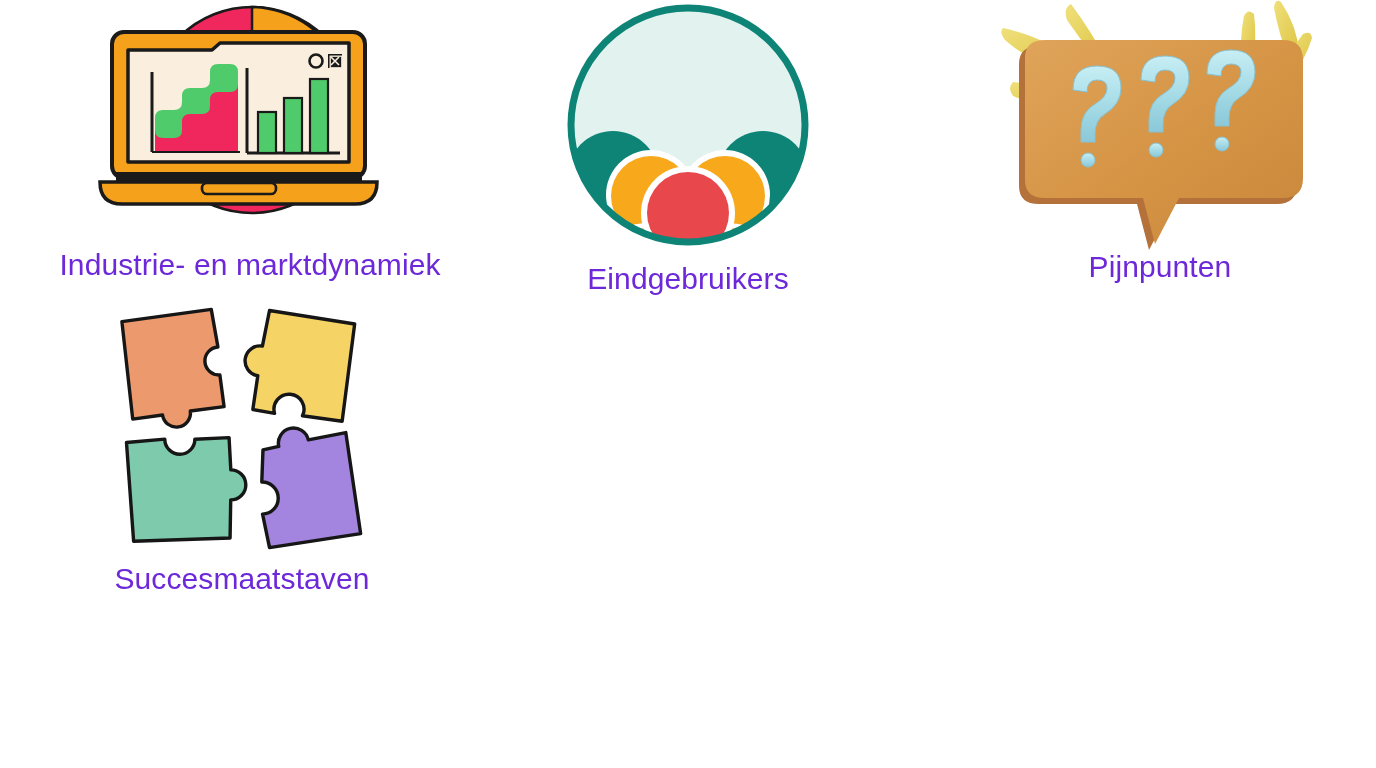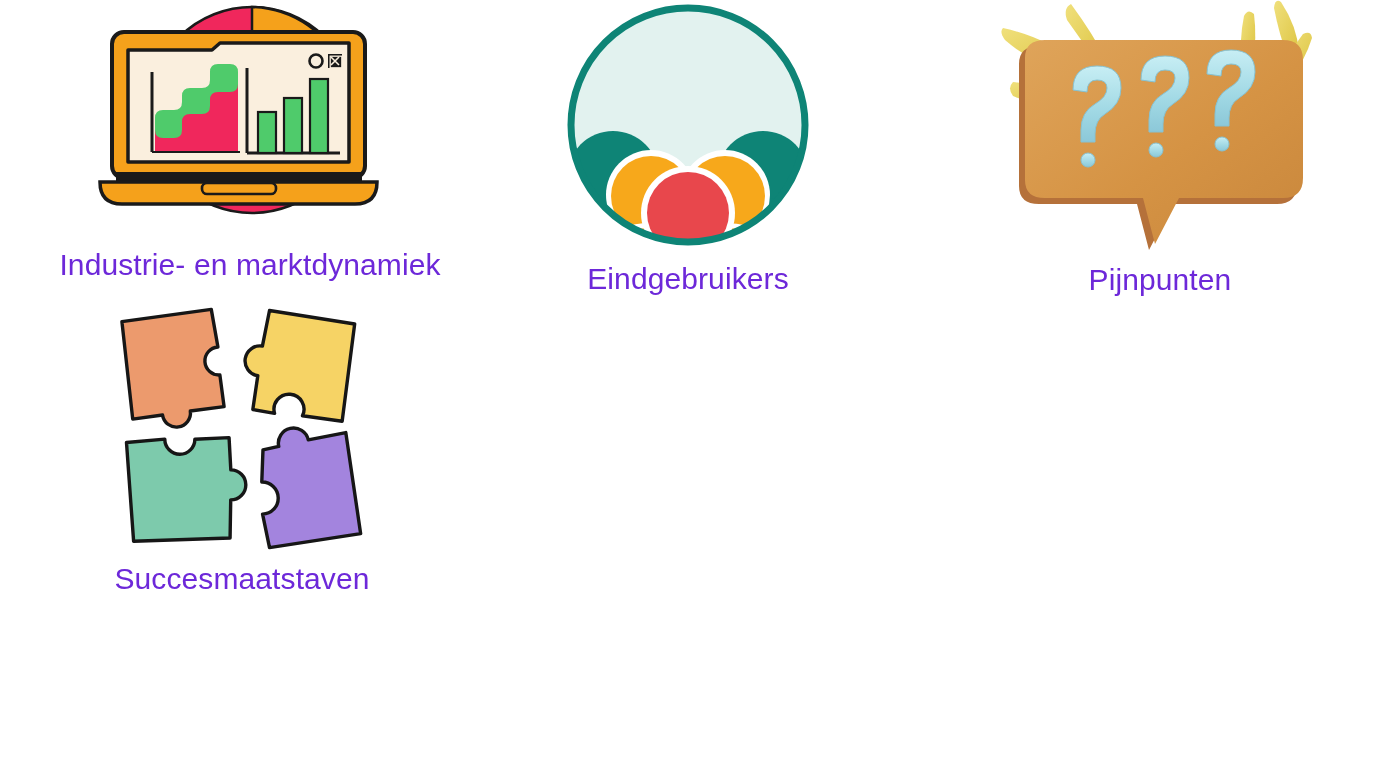--- a/index.html
+++ b/index.html
@@ -46,21 +46,21 @@
   }
 
   
   #item-industry   { left: 0px;    top: 0px;   width: 500px; }
   #item-endusers   { left: 508px;  top: 0px;   width: 360px; }
   #item-painpoints { left: 950px;  top: 0px;   width: 420px; }
   #item-success    { left: 46px;   top: 306px; width: 392px; }
 
   #item-industry .item-label   { margin-top: 8px; }
   #item-endusers .item-label   { margin-top: 12px; }
-  #item-painpoints .item-label { margin-top: 15px; }
+  #item-painpoints .item-label { margin-top: 2px; }
   #item-success .item-label    { margin-top: 8px; }
 
   
   .laptop-icon { width: 300px; height: 240px; }
   .people-icon { width: 260px; height: 250px; }
   .bubble-icon { width: 330px; height: 248px; }
   .puzzle-icon { width: 270px; height: 248px; }
 
   svg { display: block; overflow: visible; }
 </style>

